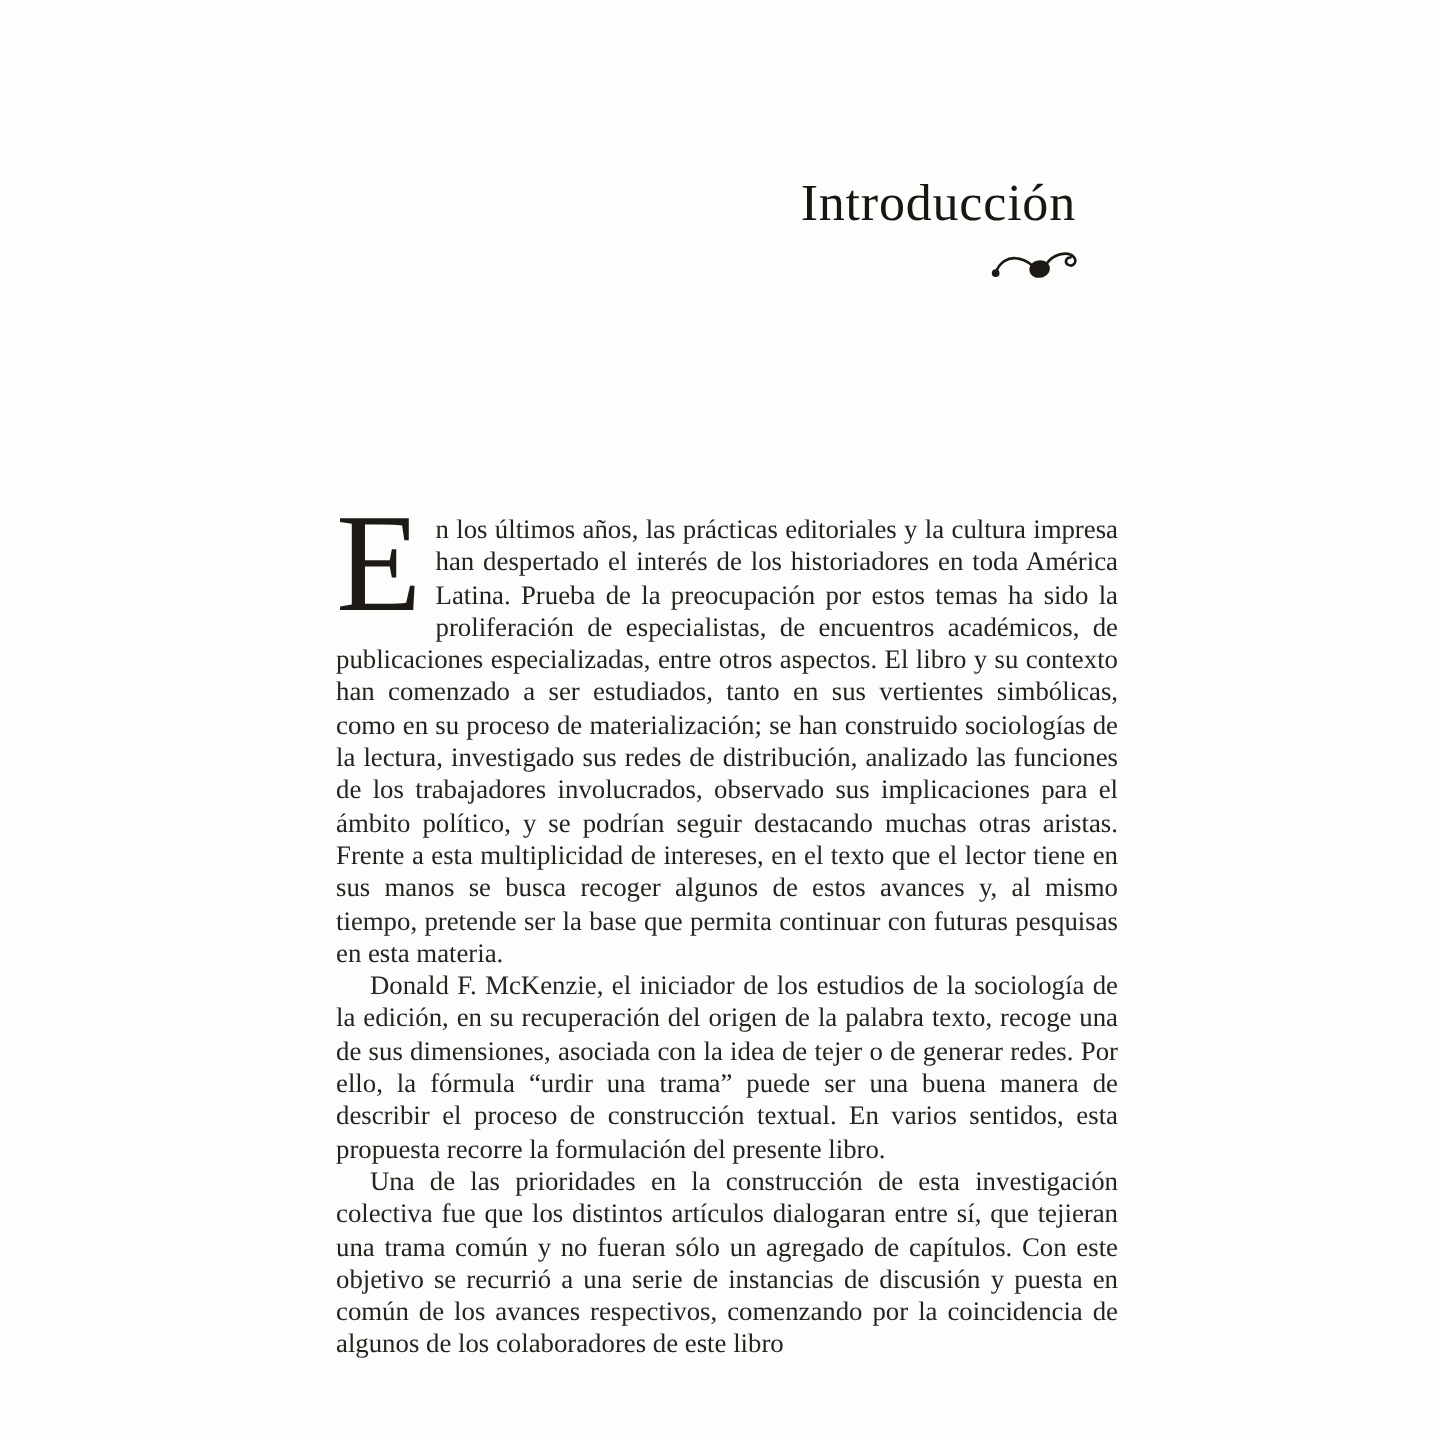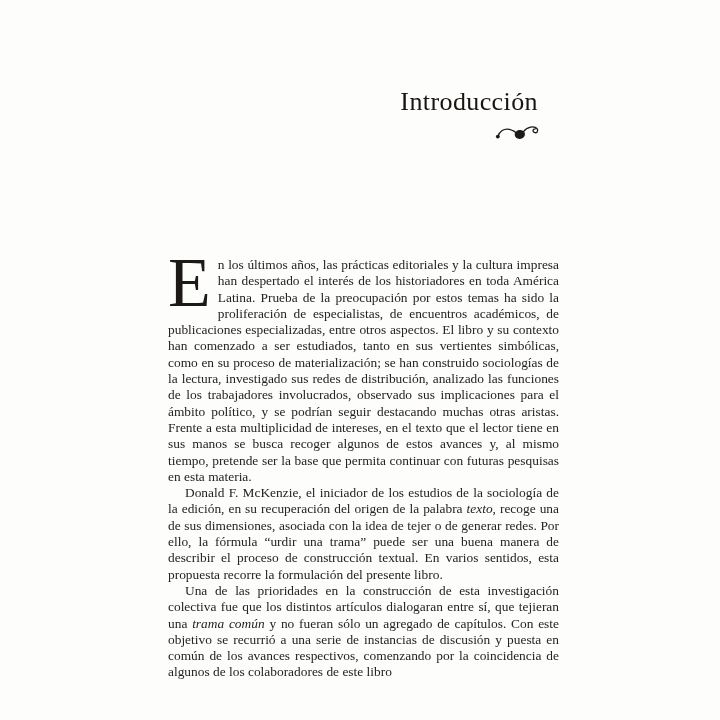--- a/index.html
+++ b/index.html
@@ -61,21 +61,20 @@
   }
   .dropcap {
     float: left;
     height: 47px;
     line-height: 47px;
     font-size: 70px;
     margin: 2px 7px 0 0;
     color: #1c1916;
   }
   .italic {
-    font-style: italic;
   }
 </style>
 </head>
 <body>
 
 <div class="page">
 
   <div class="title-block">
     <h1 class="page-title">Introducción</h1>
     <div class="ornament-wrap">

